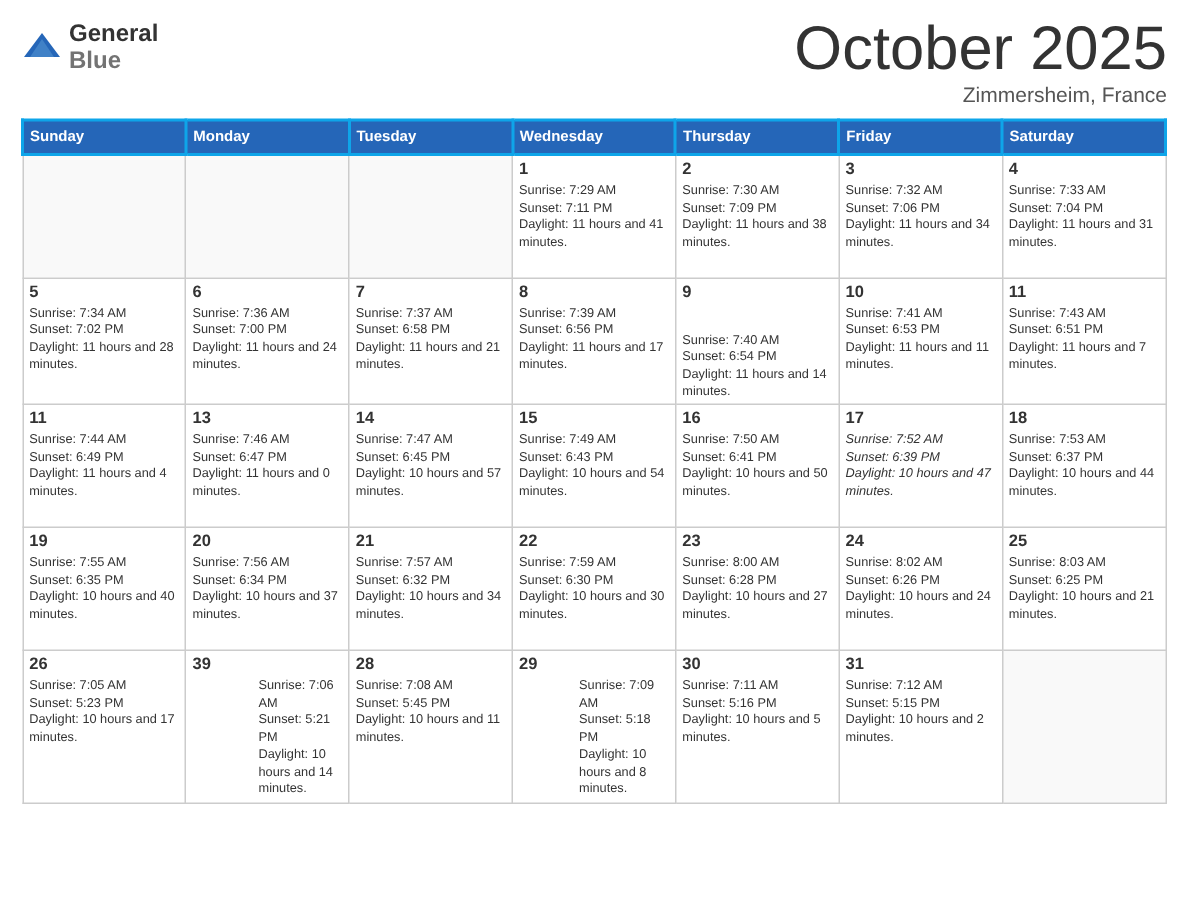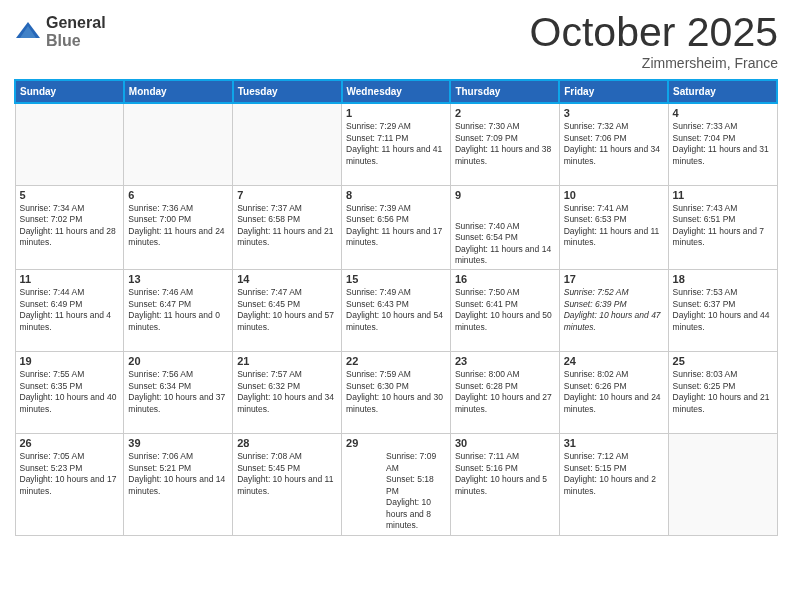--- a/index.html
+++ b/index.html
@@ -299,21 +299,21 @@
         </tr>
         <tr>
           <td>
             <span class="day-number">26</span>
             <div class="day-info" style="white-space: pre-line;">Sunrise: 7:05 AM
 Sunset: 5:23 PM
 Daylight: 10 hours and 17 minutes.</div>
           </td>
           <td>
             <span class="day-number">39</span>
-            <div class="day-info" style="white-space: pre-line;">Sunrise: 7:06 AM
+            <div class="day-info" style="white-space: pre-line; margin-left: 44px;">Sunrise: 7:06 AM
 Sunset: 5:21 PM
 Daylight: 10 hours and 14 minutes.</div>
           </td>
           <td>
             <span class="day-number">28</span>
             <div class="day-info" style="white-space: pre-line;">Sunrise: 7:08 AM
 Sunset: 5:45 PM
 Daylight: 10 hours and 11 minutes.</div>
           </td>
           <td>

